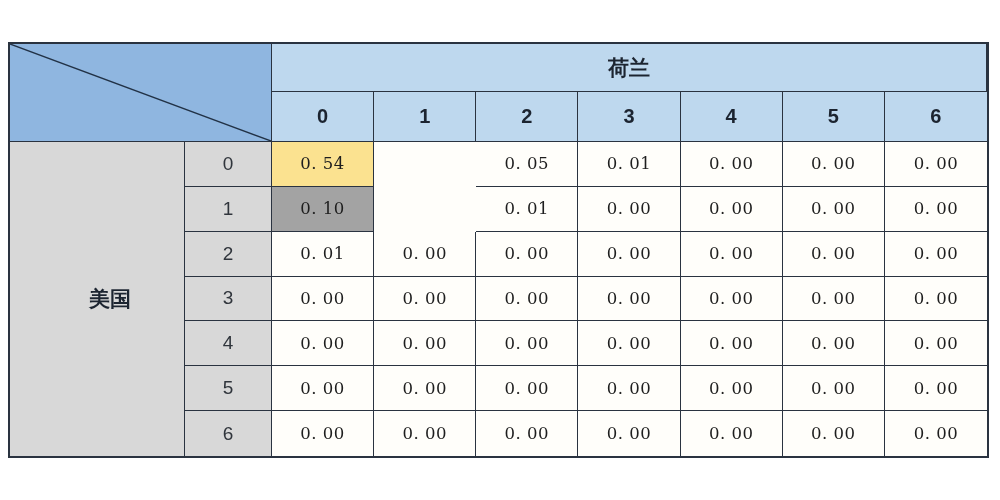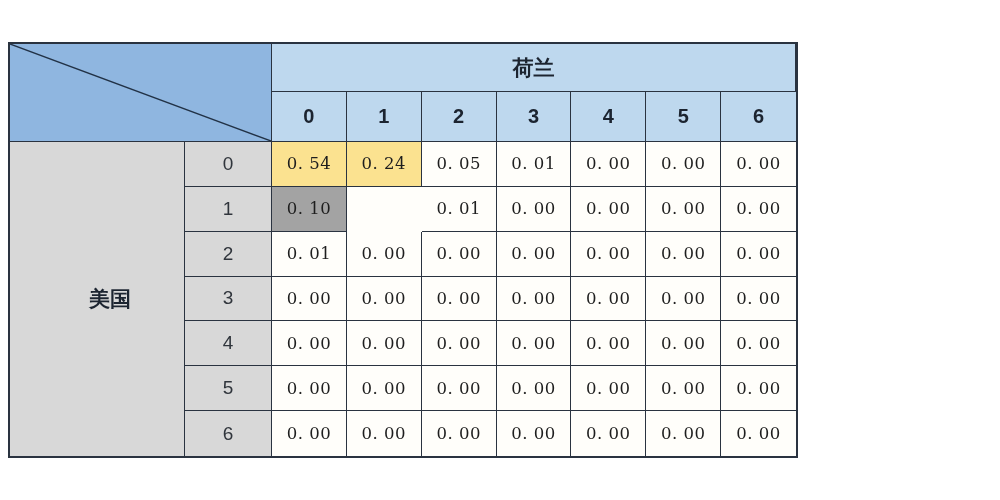--- a/index.html
+++ b/index.html
@@ -8,21 +8,21 @@
     width: 1000px;
     height: 500px;
     background: #ffffff;
     font-family: "Liberation Sans", sans-serif;
     overflow: hidden;
   }
   .matrix-grid {
     position: absolute;
     left: 8px;
     top: 42px;
-    width: 790px;
+    width: 981px;
     height: 416px;
     box-sizing: border-box;
     border: 2px solid #222c3a;
     display: grid;
     grid-template-columns: 175px 87px repeat(7, 1fr);
     grid-template-rows: 48px 50px repeat(7, 1fr);
     background: #fffefa;
   }
   .cell {
     box-sizing: border-box;
@@ -95,21 +95,20 @@
 
   <div class="cell col-head" style="grid-area: 2 / 3; background: rgb(190, 216, 238);">0</div>
       <div class="cell col-head" style="grid-area: 2 / 4; background: rgb(190, 216, 238);">1</div>
       <div class="cell col-head" style="grid-area: 2 / 5; background: rgb(190, 216, 238);">2</div>
       <div class="cell col-head" style="grid-area: 2 / 6; background: rgb(190, 216, 238);">3</div>
       <div class="cell col-head" style="grid-area: 2 / 7; background: rgb(190, 216, 238);">4</div>
       <div class="cell col-head" style="grid-area: 2 / 8; background: rgb(190, 216, 238);">5</div>
       <div class="cell col-head no-br" style="grid-area: 2 / 9; background: rgb(190, 216, 238);">6</div>
       <div class="cell row-head" style="grid-area: 3 / 2; background: rgb(216, 216, 216);">0</div>
       <div class="cell val" style="grid-area: 3 / 3; background: rgb(251, 226, 144);">0. 54</div>
-      <div class="cell val" style="grid-area: 3 / 4; background: rgb(251, 226, 144);">0. 24</div>
       <div class="cell val" style="grid-area: 3 / 5; background: rgb(255, 254, 250);">0. 05</div>
       <div class="cell val" style="grid-area: 3 / 6; background: rgb(255, 254, 250);">0. 01</div>
       <div class="cell val" style="grid-area: 3 / 7; background: rgb(255, 254, 250);">0. 00</div>
       <div class="cell val" style="grid-area: 3 / 8; background: rgb(255, 254, 250);">0. 00</div>
       <div class="cell val no-br" style="grid-area: 3 / 9; background: rgb(255, 254, 250);">0. 00</div>
       <div class="cell row-head" style="grid-area: 4 / 2; background: rgb(216, 216, 216);">1</div>
       <div class="cell val" style="grid-area: 4 / 3; background: #a3a3a3;">0. 10</div>
       <div class="cell val" style="grid-area: 4 / 5; background: rgb(255, 254, 250);">0. 01</div>
       <div class="cell val" style="grid-area: 4 / 6; background: rgb(255, 254, 250);">0. 00</div>
       <div class="cell val" style="grid-area: 4 / 7; background: rgb(255, 254, 250);">0. 00</div>

